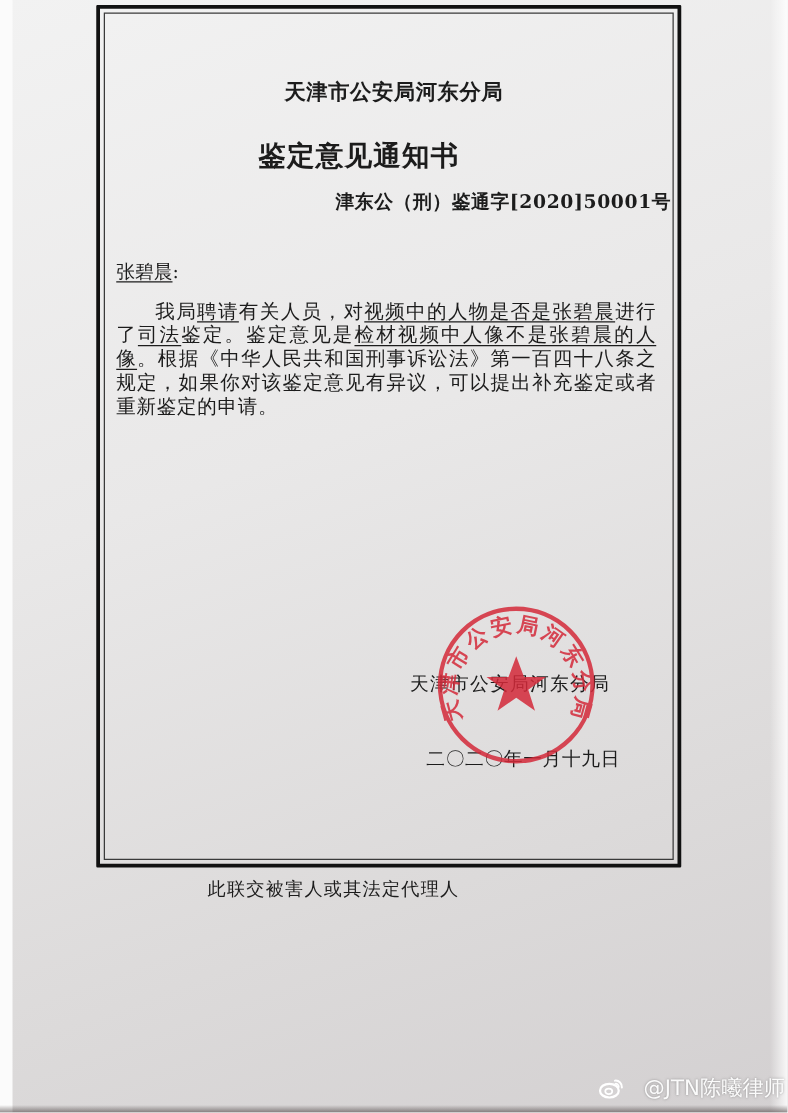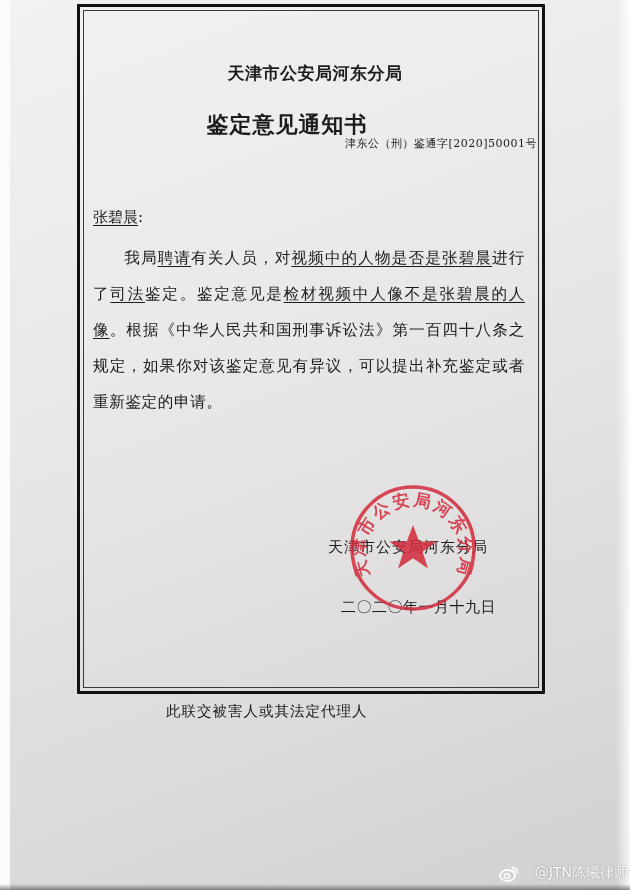--- a/index.html
+++ b/index.html
@@ -58,36 +58,37 @@
       position: absolute;
       left: 0; top: 110px;
       width: 574px;
       text-align: center;
       font-size: 22px;
       font-weight: bold;
       letter-spacing: 1px;
     }
     .doc-number {
       position: absolute;
-      right: 93px; top: 136px;
-      font-size: 11px;
+      right: 93px; top: 152px;
+      font-size: 15px;
       letter-spacing: 0.5px;
+      font-weight: bold;
     }
     .addressee {
       position: absolute;
       left: 93px; top: 208px;
       font-size: 15px;
     }
     .u { text-decoration: underline; text-underline-offset: 3px; }
     .body-text {
       position: absolute;
       left: 93px; top: 240px;
       width: 432px;
       font-size: 15.6px;
-      line-height: 36px;
+      line-height: 19px;
       text-indent: 2em;
       letter-spacing: 0.6px;
       text-align: justify;
     }
     .signature-org {
       position: absolute;
       left: 328px; top: 538px;
       font-size: 15px;
       letter-spacing: 1px;
       z-index: 2;
@@ -114,21 +115,21 @@
       letter-spacing: 1px;
       margin-left: 44px;
     }
     .watermark {
       position: absolute;
       right: 2px; bottom: 8px;
       display: flex;
       align-items: center;
       gap: 16px;
       font-family: "DejaVu Sans", "Liberation Sans", sans-serif;
-      font-size: 14px;
+      font-size: 17px;
       color: rgba(255,255,255,0.95);
       text-shadow: 0 0 2px rgba(90,90,90,0.6);
     }
     .watermark svg { display: block; }
   </style>
 </head>
 <body>
 
 <div class="paper-left-edge"></div>
 <div class="paper-right-shade"></div>

